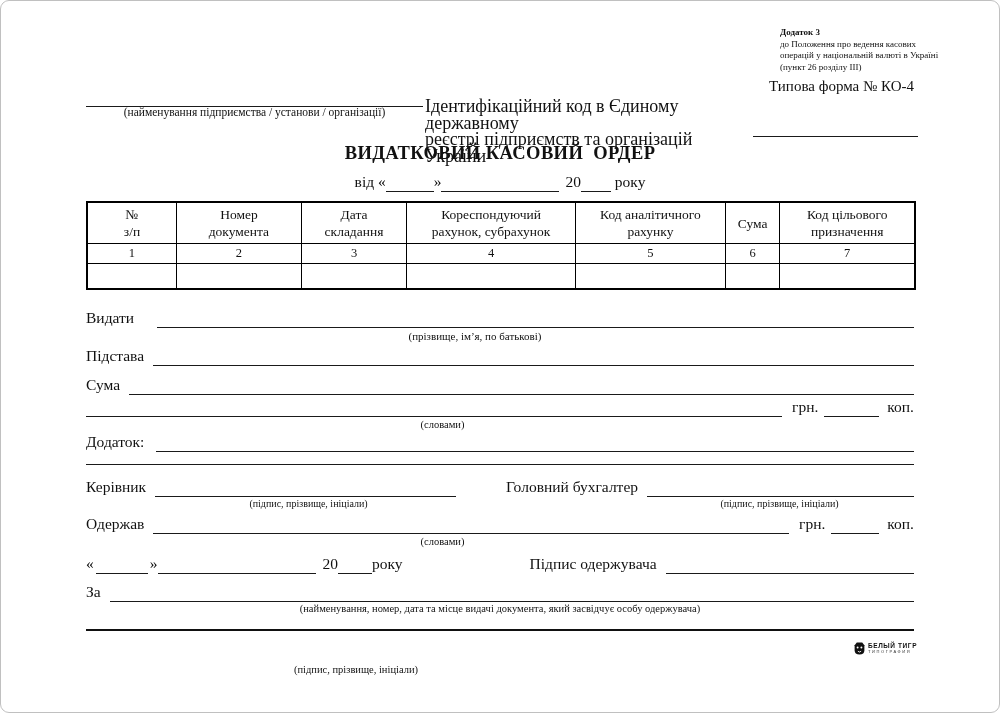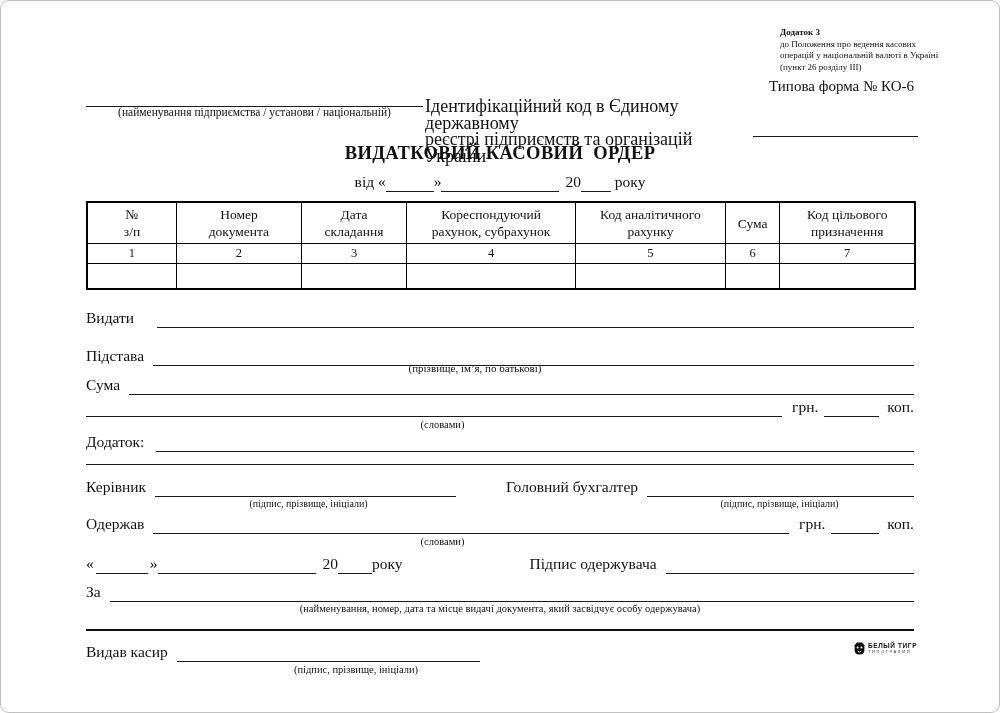--- a/index.html
+++ b/index.html
@@ -42,24 +42,24 @@
 
 <div class="sheet">
 
   <div class="abs appendix" style="left:740px;top:26px;width:240px;margin-left:39px;">
     <div class="b">Додаток 3</div>
     <div>до Положення про ведення касових</div>
     <div>операцій у національній валюті в Україні</div>
     <div>(пункт 26 розділу III)</div>
   </div>
 
-  <div class="abs" style="left:600px;right:85px;top:77px;text-align:right;font-size:15px;">Типова форма № КО-6</div>
+  <div class="abs" style="left:600px;right:85px;top:77px;text-align:right;font-size:15px;">Типова форма № КО-4</div>
 
   <div class="abs fline" style="left:85px;top:86px;width:337px;"></div>
-  <div class="abs cap" style="left:85px;top:105px;width:337px;font-size:11.5px;">(найменування підприємства / установи / національній)</div>
+  <div class="abs cap" style="left:85px;top:105px;width:337px;font-size:11.5px;">(найменування підприємства / установи / організації)</div>
 
   <div class="abs" style="left:424px;top:97px;width:300px;font-size:18px;line-height:16.5px;">
     <div>Ідентифікаційний код в Єдиному державному</div>
     <div>реєстрі підприємств та організацій України</div>
   </div>
 
   <div class="abs fline" style="left:752px;top:116px;width:165px;"></div>
 
   <div class="abs form-title" style="left:85px;right:85px;top:142px;">ВИДАТКОВИЙ КАСОВИЙ  ОРДЕР</div>
 
@@ -117,21 +117,21 @@
       <td class="ecell"></td>
       <td class="ecell"></td>
     </tr>
   </tbody>
     </table>
 
   <div class="abs frow" style="left:85px;right:85px;top:307px;gap:14px;">
     <span class="lbl">Видати</span>
     <span class="fline grow"></span>
   </div>
-  <div class="abs cap" style="left:150px;right:200px;top:329px;margin-top:32px;">(прізвище, ім’я, по батькові)</div>
+  <div class="abs cap" style="left:150px;right:200px;top:329px;">(прізвище, ім’я, по батькові)</div>
 
   <div class="abs frow" style="left:85px;right:85px;top:345px;justify-content:space-between;">
     <span class="lbl">Підстава</span>
     <span class="fline grow"></span>
   </div>
 
   <div class="abs frow" style="left:85px;right:85px;top:374px;">
     <span class="lbl">Сума</span>
     <span class="fline grow"></span>
   </div>
@@ -190,24 +190,20 @@
   </div>
 
   <div class="abs frow" style="left:85px;right:85px;top:581px;">
     <span class="lbl">За</span>
     <span class="fline grow"></span>
   </div>
   <div class="abs cap" style="left:85px;right:85px;top:602px;font-size:10.5px;text-align:center;">(найменування, номер, дата та місце видачі документа, який засвідчує особу одержувача)</div>
 
   <div class="abs" style="left:85px;right:85px;top:628px;border-bottom:2.5px solid #111;"></div>
 
-  <div class="abs frow" style="left:85px;right:85px;top:641px;">
-    <span class="lbl">Видав касир</span>
-    <span class="fline" style="width:303px;"></span>
-  </div>
   <div class="abs cap" style="left:205px;top:663px;width:300px;font-size:10.5px;">(підпис, прізвище, ініціали)</div>
 
   <div class="abs logo" style="left:853px;top:641px;">
     <svg width="11" height="13" viewBox="0 0 20 24">
       <path d="M1 6 L5 1 L15 1 L19 6 L19 15 Q19 23 10 23 Q1 23 1 15 Z" fill="#111"></path>
       <circle cx="6.5" cy="10" r="1.8" fill="#fff"></circle>
       <circle cx="13.5" cy="10" r="1.8" fill="#fff"></circle>
       <path d="M7 17 Q10 20 13 17" stroke="#fff" stroke-width="1.6" fill="none"></path>
     </svg>
     <span class="logo-txt">

